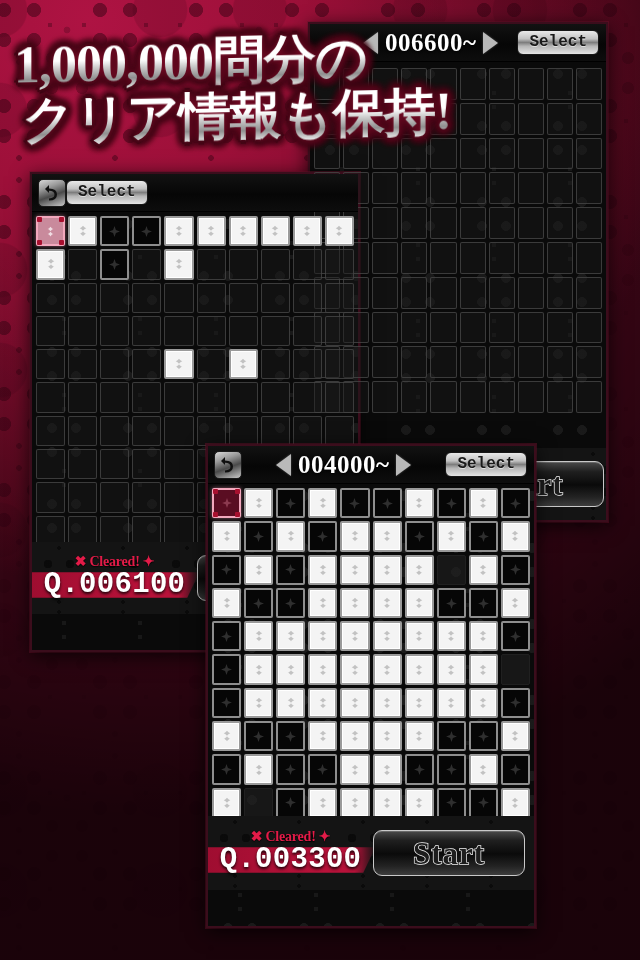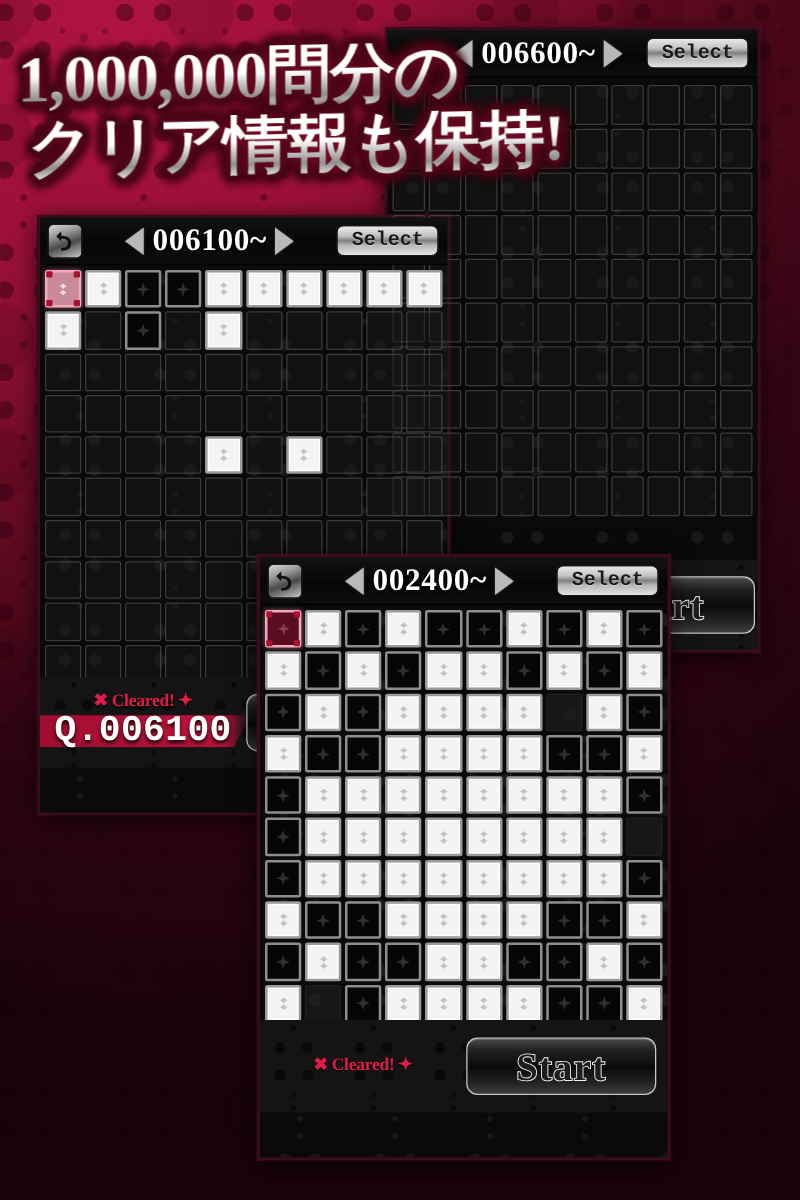--- a/index.html
+++ b/index.html
@@ -420,25 +420,20 @@
 
   <div class="panel" id="panel-middle" style="left:30px; top:172px; width:330px; height:480px;">
     <div class="panel-inner-pattern"></div>
 
     <div class="pheader">
       <div class="back-btn">
         <svg width="18" height="18" viewBox="0 0 18 18">
             <path d="M6 3.2 L6 1 L2 5 L6 9 L6 6.8 Q11.5 6.8 11.5 10.6 Q11.5 14.4 6 14.4 L6 16.6 Q14 16.6 14 10.6 Q14 4.6 6 4.6 Z" fill="#101010"></path>
           </svg>
       </div>
-      <div class="nav-wrap">
-        <div class="arrow left"></div>
-        <div class="range-label">006100~</div>
-        <div class="arrow right"></div>
-      </div>
       <div class="select-btn">Select</div>
     </div>
 
     <div class="grid" style="top: 42px; height: 330px; grid-template-columns: repeat(10, 1fr); grid-template-rows: repeat(10, 1fr);">
         <div class="cell cursor lit">
           <div class="corner tl"></div>
           <div class="corner tr"></div>
           <div class="corner bl"></div>
           <div class="corner br"></div>
           <svg width="13" height="13" viewBox="0 0 24 24" class="clover">
@@ -625,21 +620,21 @@
     <div class="panel-inner-pattern"></div>
 
     <div class="pheader">
       <div class="back-btn">
         <svg width="18" height="18" viewBox="0 0 18 18">
             <path d="M6 3.2 L6 1 L2 5 L6 9 L6 6.8 Q11.5 6.8 11.5 10.6 Q11.5 14.4 6 14.4 L6 16.6 Q14 16.6 14 10.6 Q14 4.6 6 4.6 Z" fill="#101010"></path>
           </svg>
       </div>
       <div class="nav-wrap">
         <div class="arrow left"></div>
-        <div class="range-label">002400~</div>
+        <div class="range-label">004000~</div>
         <div class="arrow right"></div>
       </div>
       <div class="select-btn">Select</div>
     </div>
 
     <div class="grid" style="top: 42px; height: 330px; grid-template-columns: repeat(10, 1fr); grid-template-rows: repeat(10, 1fr);">
         <div class="cell cursor">
           <div class="corner tl"></div>
           <div class="corner tr"></div>
           <div class="corner bl"></div>
@@ -1134,20 +1129,24 @@
       </div>
 
     <div class="pfooter" style="height:74px; bottom:36px;">
       <div class="footer-pattern"></div>
       <div class="cleared-block">
         <div class="cleared-tag">
           <span>✖</span>
           <span>Cleared!</span>
           <span>✦</span>
         </div>
+        <div class="qline-wrap">
+          <div class="qbanner"></div>
+          <div class="qline">Q.003300</div>
+        </div>
       </div>
       <div class="start-btn">
         <span class="start-label">Start</span>
       </div>
     </div>
   </div>
 
   <div id="headline">
     <div class="hl-line l1">1,000,000問分の</div>
     <div class="hl-line l2">クリア情報も保持!</div>

